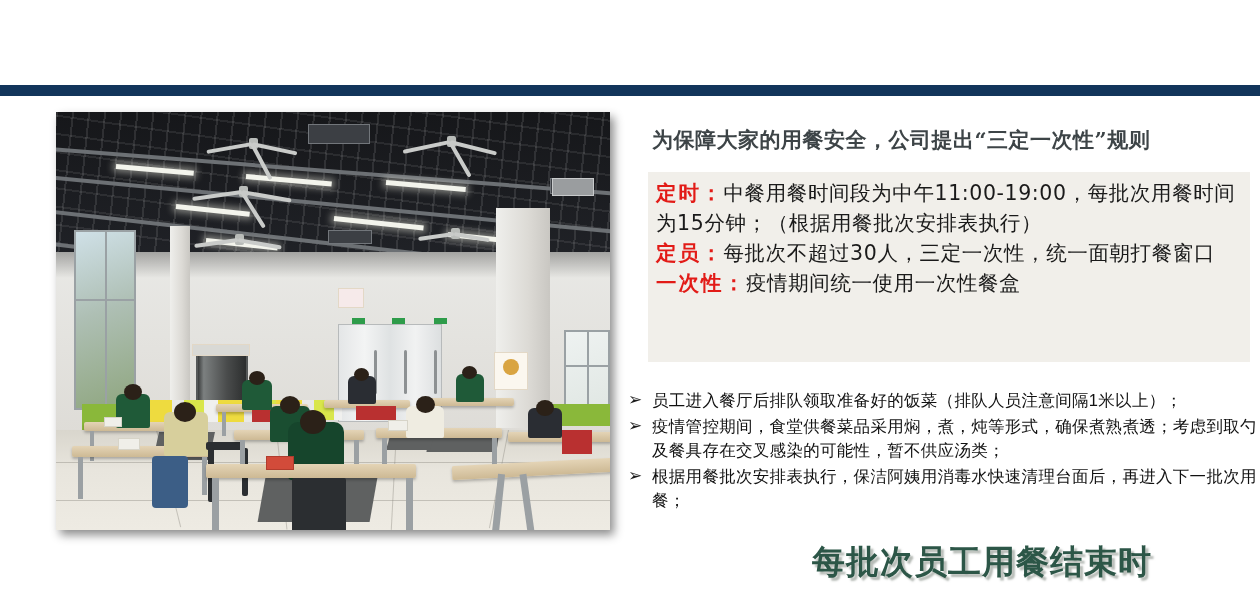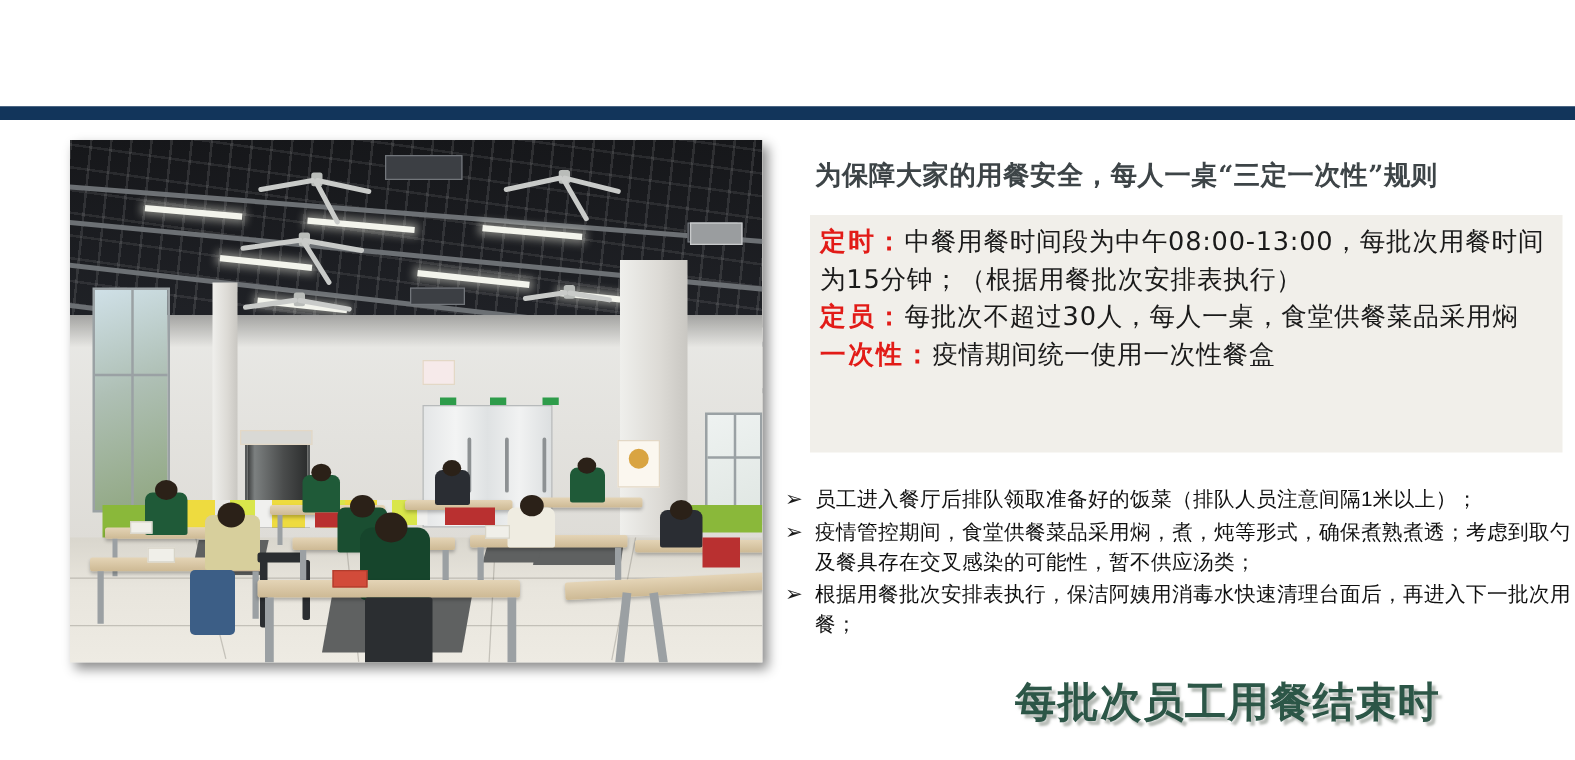--- a/index.html
+++ b/index.html
@@ -449,28 +449,28 @@
     <div class="ph-chair" style="left:236px; top:366px; width:54px; height:70px;"></div>
     <div class="ph-box" style="left:210px; top:344px; width:26px; height:12px; background:#d24b3a; border-color:#b13c2d;"></div>
 
     <div class="ph-table" style="left:396px; top:350px; width:160px; height:14px; transform:rotate(-3deg);"></div>
     <div class="ph-leg" style="left:438px; top:362px; width:7px; height:78px; transform:rotate(6deg);"></div>
     <div class="ph-leg" style="left:468px; top:362px; width:7px; height:66px; transform:rotate(-8deg);"></div>
 
   </div>
 </div>
 
-<div id="subtitle">为保障大家的用餐安全，每人一桌“三定一次性”规则</div>
+<div id="subtitle">为保障大家的用餐安全，公司提出“三定一次性”规则</div>
 
 <div id="rules-box">
   <div class="rule-line">
-    <span class="rule-key">定时：</span><span>中餐用餐时间段为中午08:00-13:00，每批次用餐时间为15分钟；（根据用餐批次安排表执行）</span>
+    <span class="rule-key">定时：</span><span>中餐用餐时间段为中午11:00-19:00，每批次用餐时间为15分钟；（根据用餐批次安排表执行）</span>
   </div>
   <div class="rule-line">
-    <span class="rule-key">定员：</span><span>每批次不超过30人，每人一桌，食堂供餐菜品采用焖</span>
+    <span class="rule-key">定员：</span><span>每批次不超过30人，三定一次性，统一面朝打餐窗口</span>
   </div>
   <div class="rule-line">
     <span class="rule-key">一次性：</span><span>疫情期间统一使用一次性餐盒</span>
   </div>
 </div>
 
 <div id="bullets">
   <div class="bullet">
     <span class="bullet-mark">➢</span>
     <span class="bullet-text">员工进入餐厅后排队领取准备好的饭菜（排队人员注意间隔1米以上）；</span>

